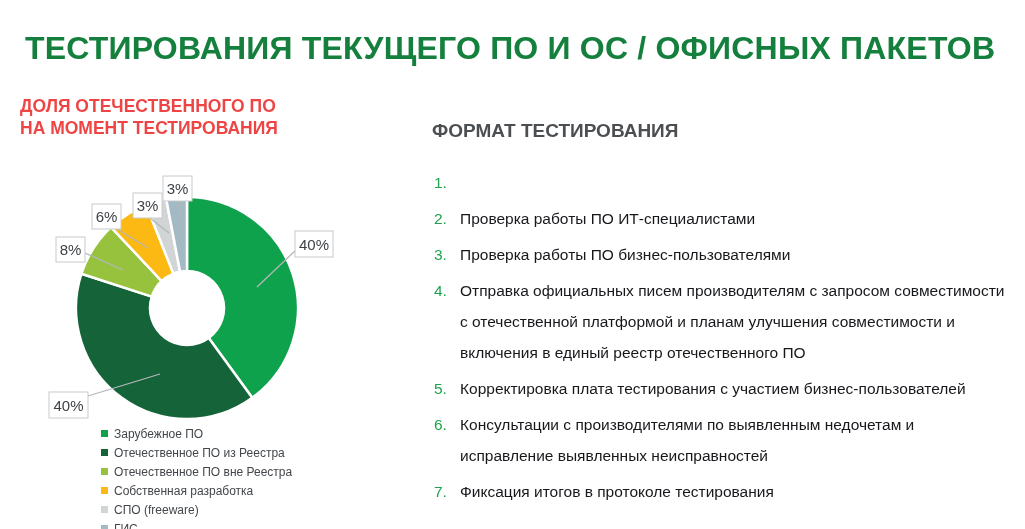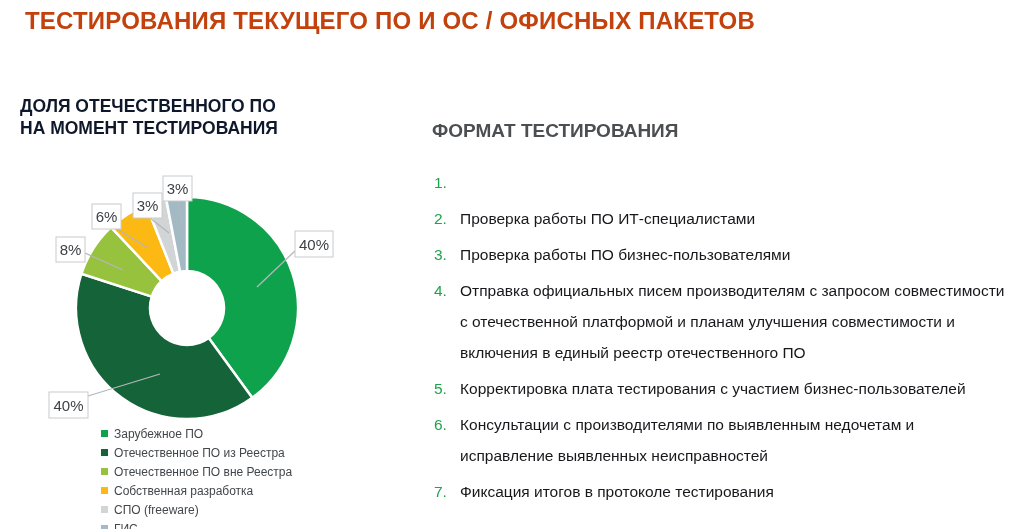--- a/index.html
+++ b/index.html
@@ -6,28 +6,28 @@
   html, body { width: 1025px; height: 529px; }
   body {
     background: #ffffff;
     font-family: "Liberation Sans", "DejaVu Sans", sans-serif;
     position: relative;
     overflow: hidden;
   }
   .page { position: absolute; inset: 0; background: #ffffff; }
 
   .main-title {
-    position: absolute; left: 25px; top: 7px;
-    font-size: 24px; font-weight: bold; color: #c2410c;
+    position: absolute; left: 25px; top: 30px;
+    font-size: 32px; font-weight: bold; color: #15803d;
     letter-spacing: 0.2px; white-space: nowrap;
   }
 
   .chart-heading {
     position: absolute; left: 20px; top: 95px;
-    font-size: 17.5px; font-weight: bold; color: #0f172a;
+    font-size: 17.5px; font-weight: bold; color: #ef4444;
     line-height: 22px;
   }
   .chart-heading span { display: block; }
 
   .list-heading {
     position: absolute; left: 432px; top: 120px;
     font-size: 19px; font-weight: bold; color: #4c4f52;
     white-space: nowrap;
   }
 

